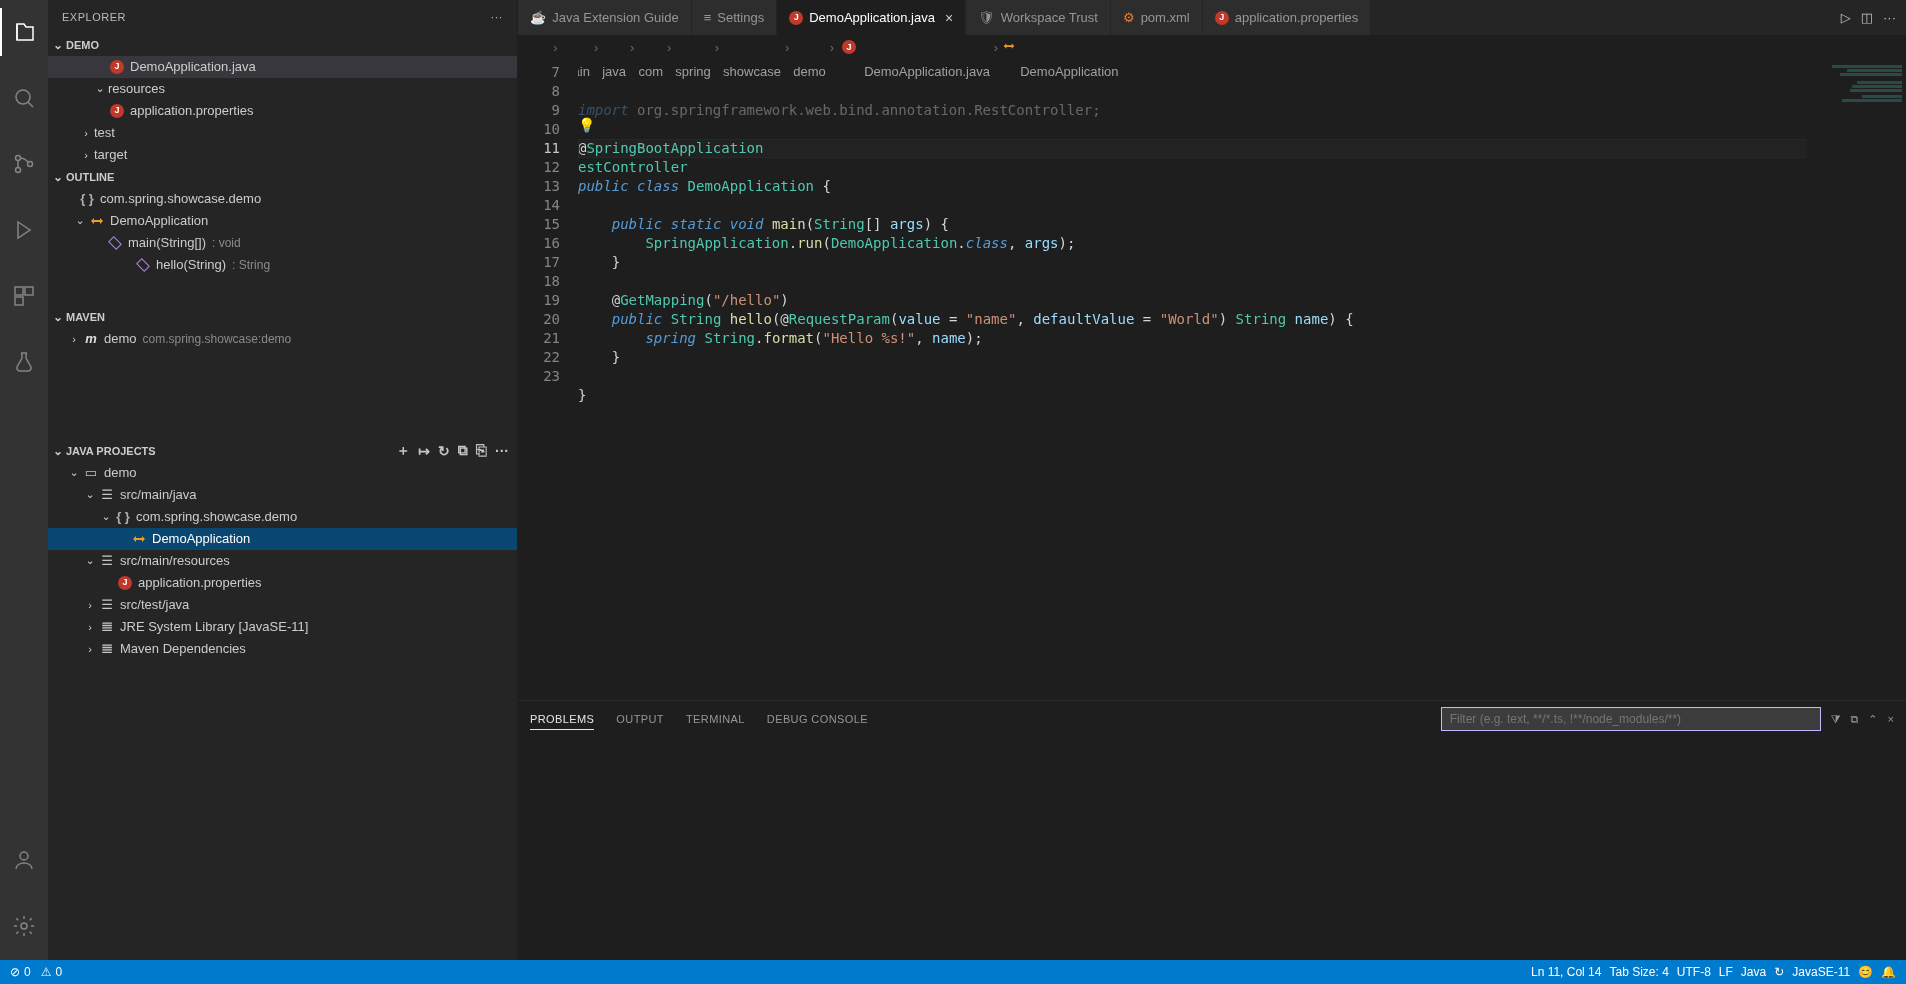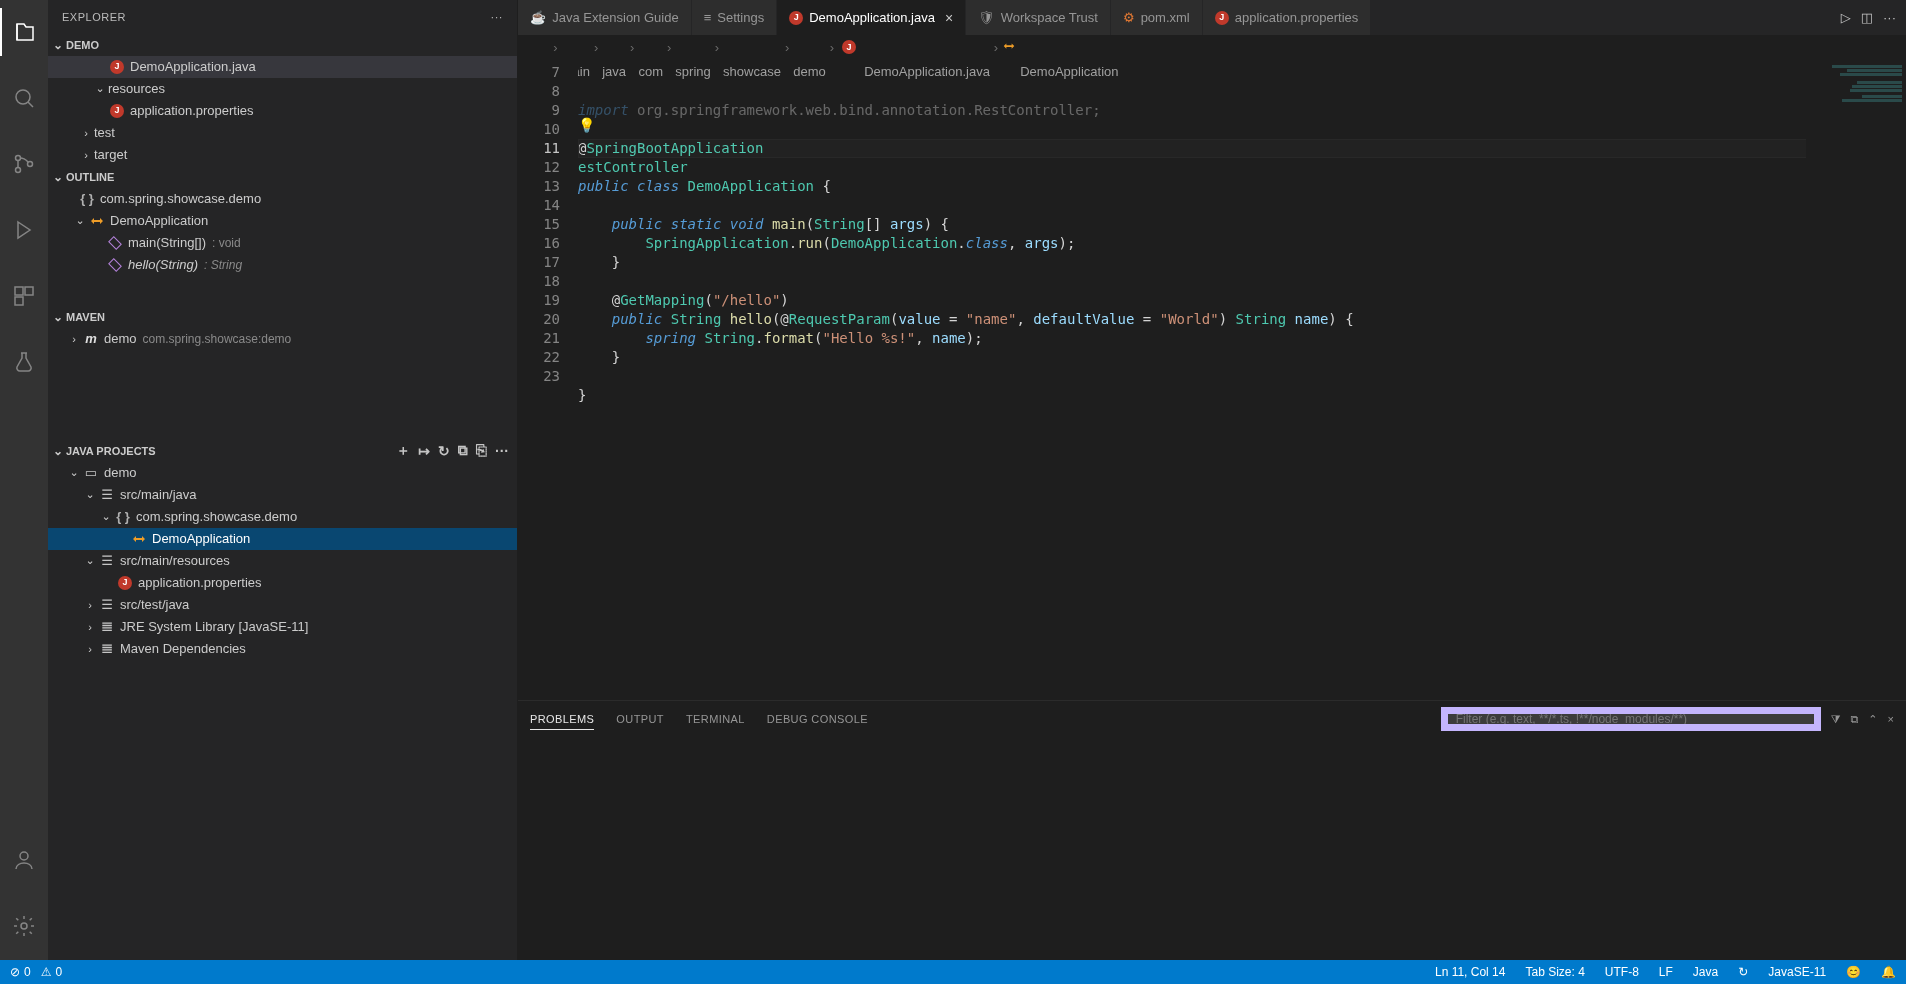--- a/index.html
+++ b/index.html
@@ -85,31 +85,31 @@
 .tk-ann { color:#4ec9b0; }
 .tk-pale { color:#9cdcfe; }
 .tk-punc { color:#d4d4d4; }
 
 .panel { height:260px; border-top:1px solid #2b2b2b; display:flex; flex-direction:column; background:#1e1e1e;}
 .panel-tabs { height:36px; display:flex; align-items:center; padding:0 12px; gap:22px; font-size:11px; color:#969696;}
 .ptab { cursor:pointer; padding:4px 0; letter-spacing:0.4px;}
 .ptab.active { color:#e7e7e7; border-bottom:1px solid #e7e7e7;}
 .panel-right { margin-left:auto; display:flex; align-items:center; gap:10px;}
 .filter-input {
-  background:#3c3c3c; border:7px solid #c4b5fd; color:#ccc; height:24px;
+  background:#3c3c3c; border:1px solid #c4b5fd; color:#ccc; height:24px;
   padding:0 8px; width:380px; font-size:12px;
 }
 .panel-body { padding:8px 12px; font-size:13px; color:#cccccc;}
 
 .statusbar {
   height:24px; background:#007acc; color:#fff; display:flex; align-items:center;
   font-size:12px; padding:0 10px; gap:14px;
 }
 .sb-left { display:flex; gap:10px; align-items:center;}
-.sb-right { margin-left:auto; display:flex; gap:20px; align-items:center;justify-content:flex-end;}
+.sb-right { margin-left:auto; display:flex; gap:8px; align-items:center;justify-content:flex-end;}
 .sb-item { cursor:pointer; display:flex; align-items:center; gap:4px;}
 
 
 .sb-flex { display:flex; flex-direction:column; height:100%; }
 .sb-demo { flex:0 0 auto; }
 .sb-outline { flex:0 0 auto; }
 .sb-maven { flex:0 0 auto; }
 .sb-javaproj { flex:1 1 auto; overflow:hidden;}
 
 .ficon-j { background:#c0392b; color:#fff; border-radius:50%; width:14px; height:14px; font-size:9px; font-weight:bold; display:inline-flex; align-items:center; justify-content:center; line-height:1;}
@@ -245,21 +245,21 @@
           </div>
           <div class="tree-row" style="padding-left:58px;">
             <span class="ficon ficon-method">
               <svg width="14" height="14" viewBox="0 0 16 16" fill="none" stroke="currentColor" stroke-width="1.2">
                   <rect x="2" y="4" width="12" height="8" transform="rotate(45 8 8)"></rect>
                 </svg>
             </span>
             <span>main(String[])</span>
             <span class="dim">: void</span>
           </div>
-          <div class="tree-row" style="padding-left:58px;font-style:italic;">
+          <div class="tree-row" style="padding-left:86px;">
             <span class="ficon ficon-method">
               <svg width="14" height="14" viewBox="0 0 16 16" fill="none" stroke="currentColor" stroke-width="1.2">
                   <rect x="2" y="4" width="12" height="8" transform="rotate(45 8 8)"></rect>
                 </svg>
             </span>
             <span>hello(String)</span>
             <span class="dim">: String</span>
           </div>
         </div>
         <div style="height:30px;"></div>

